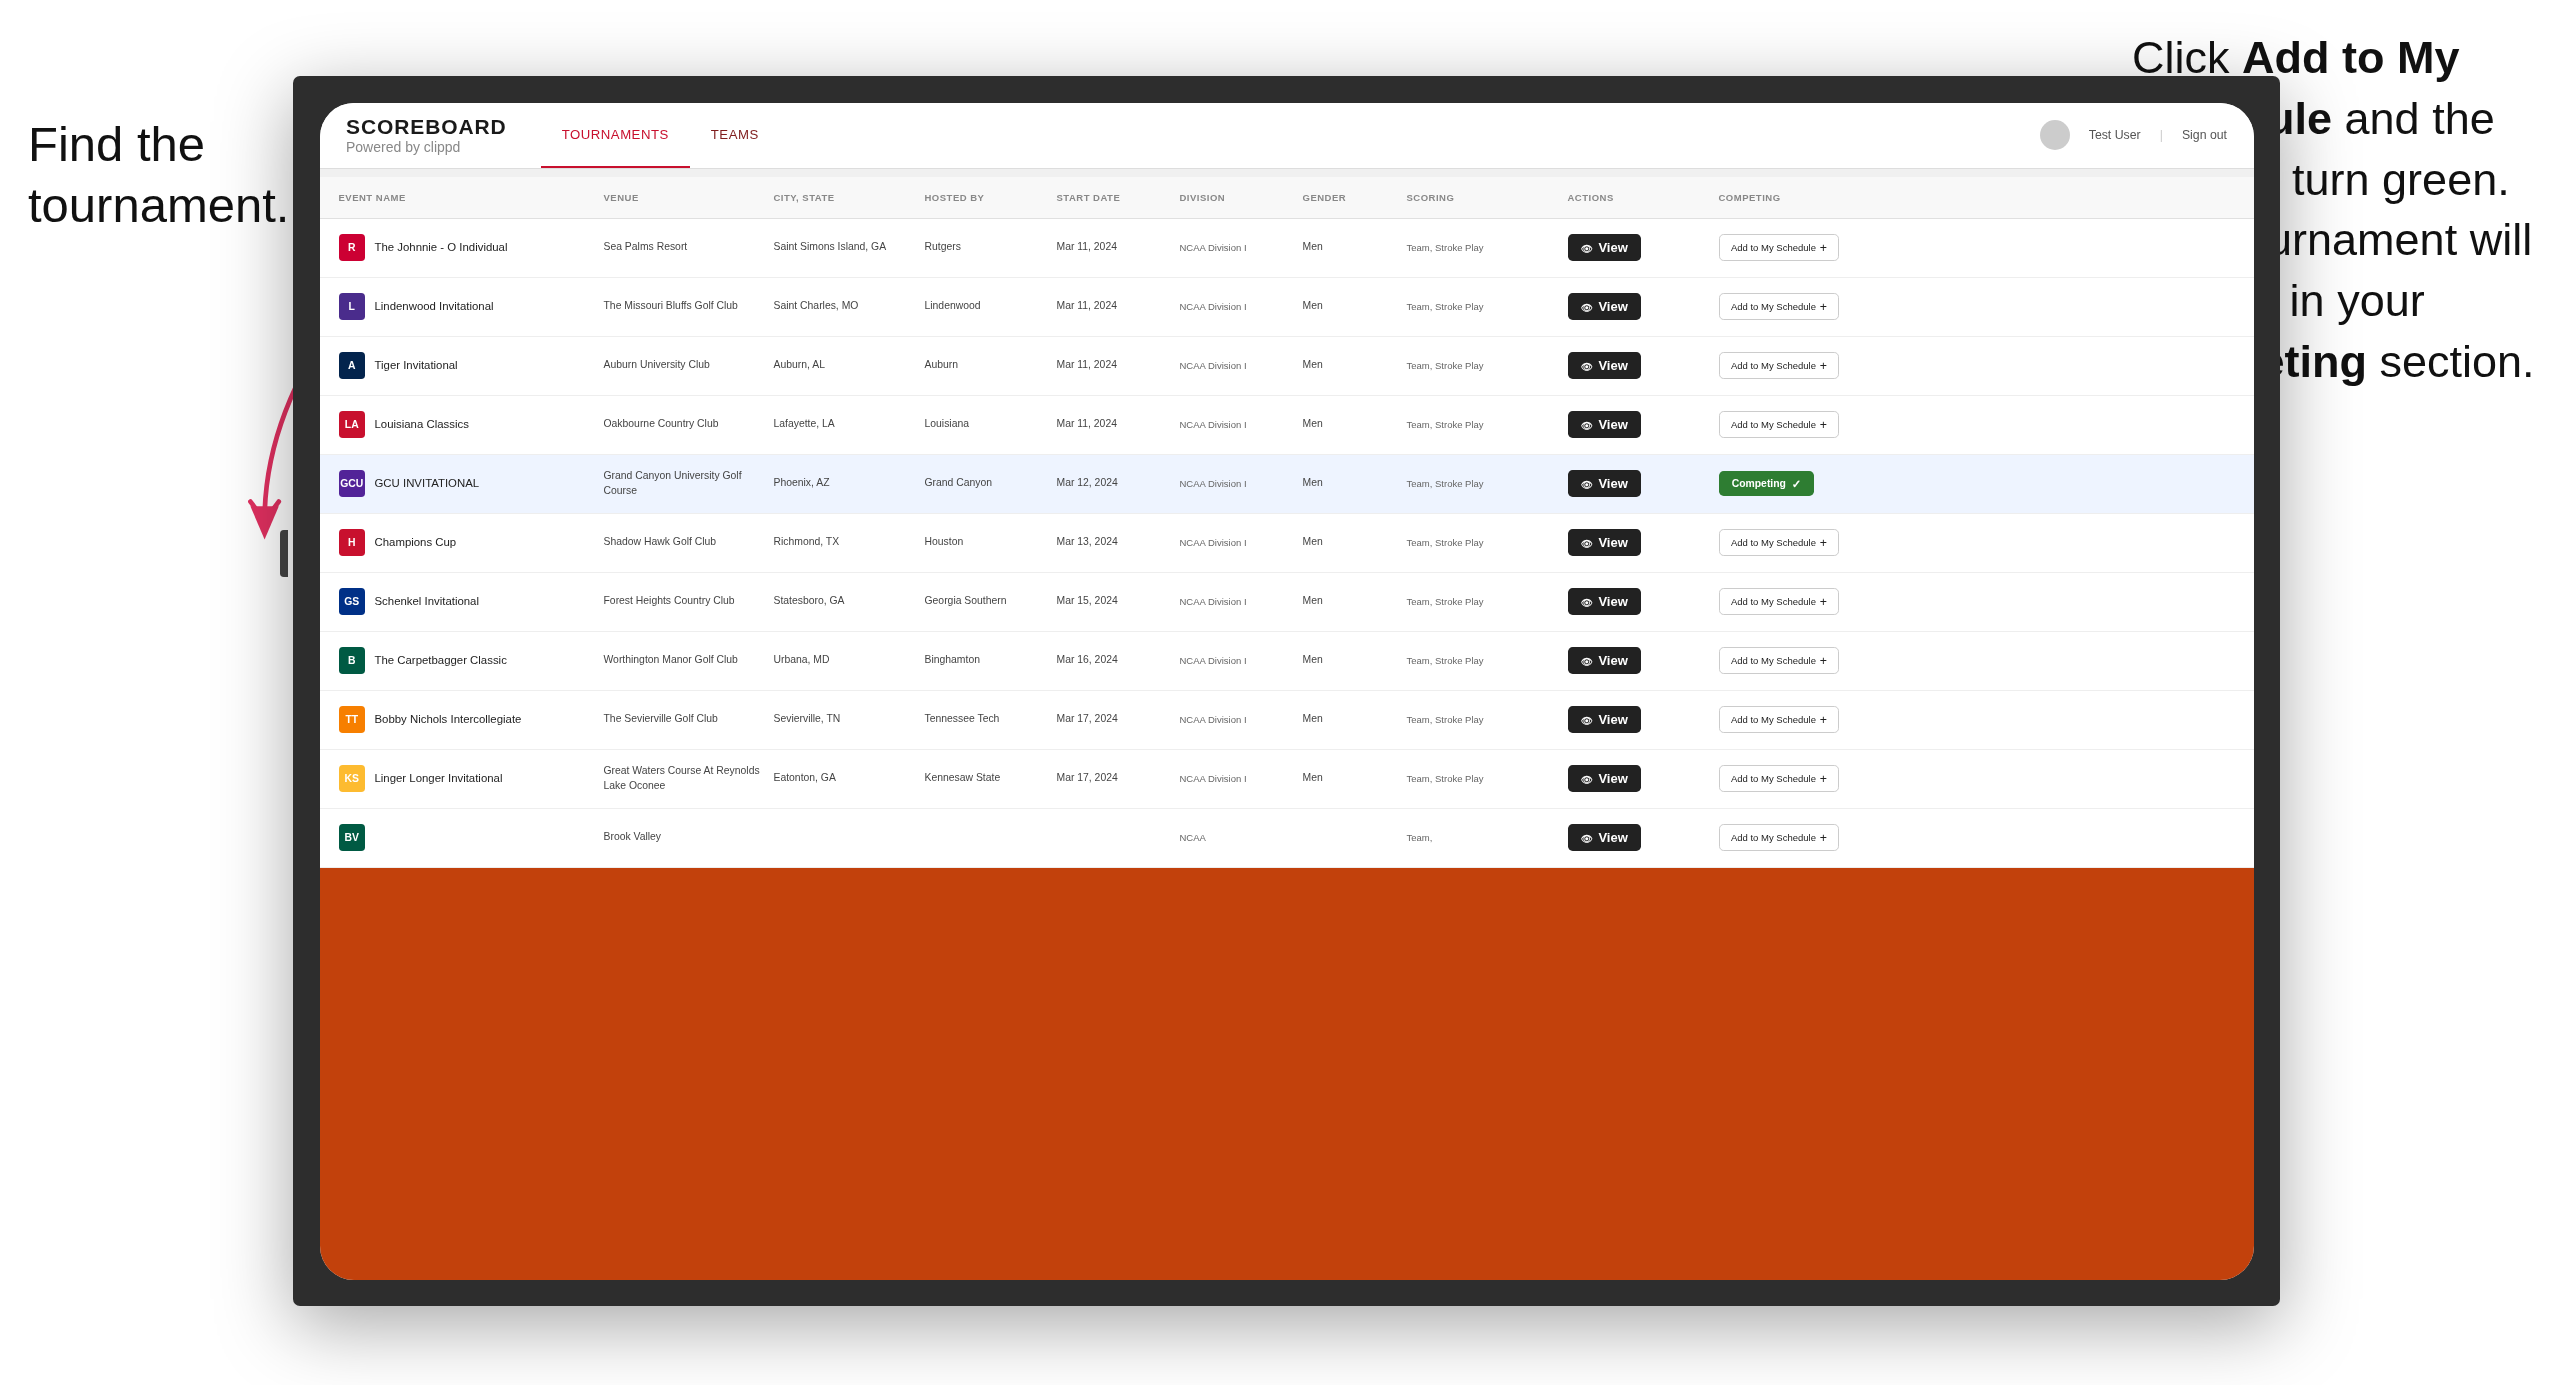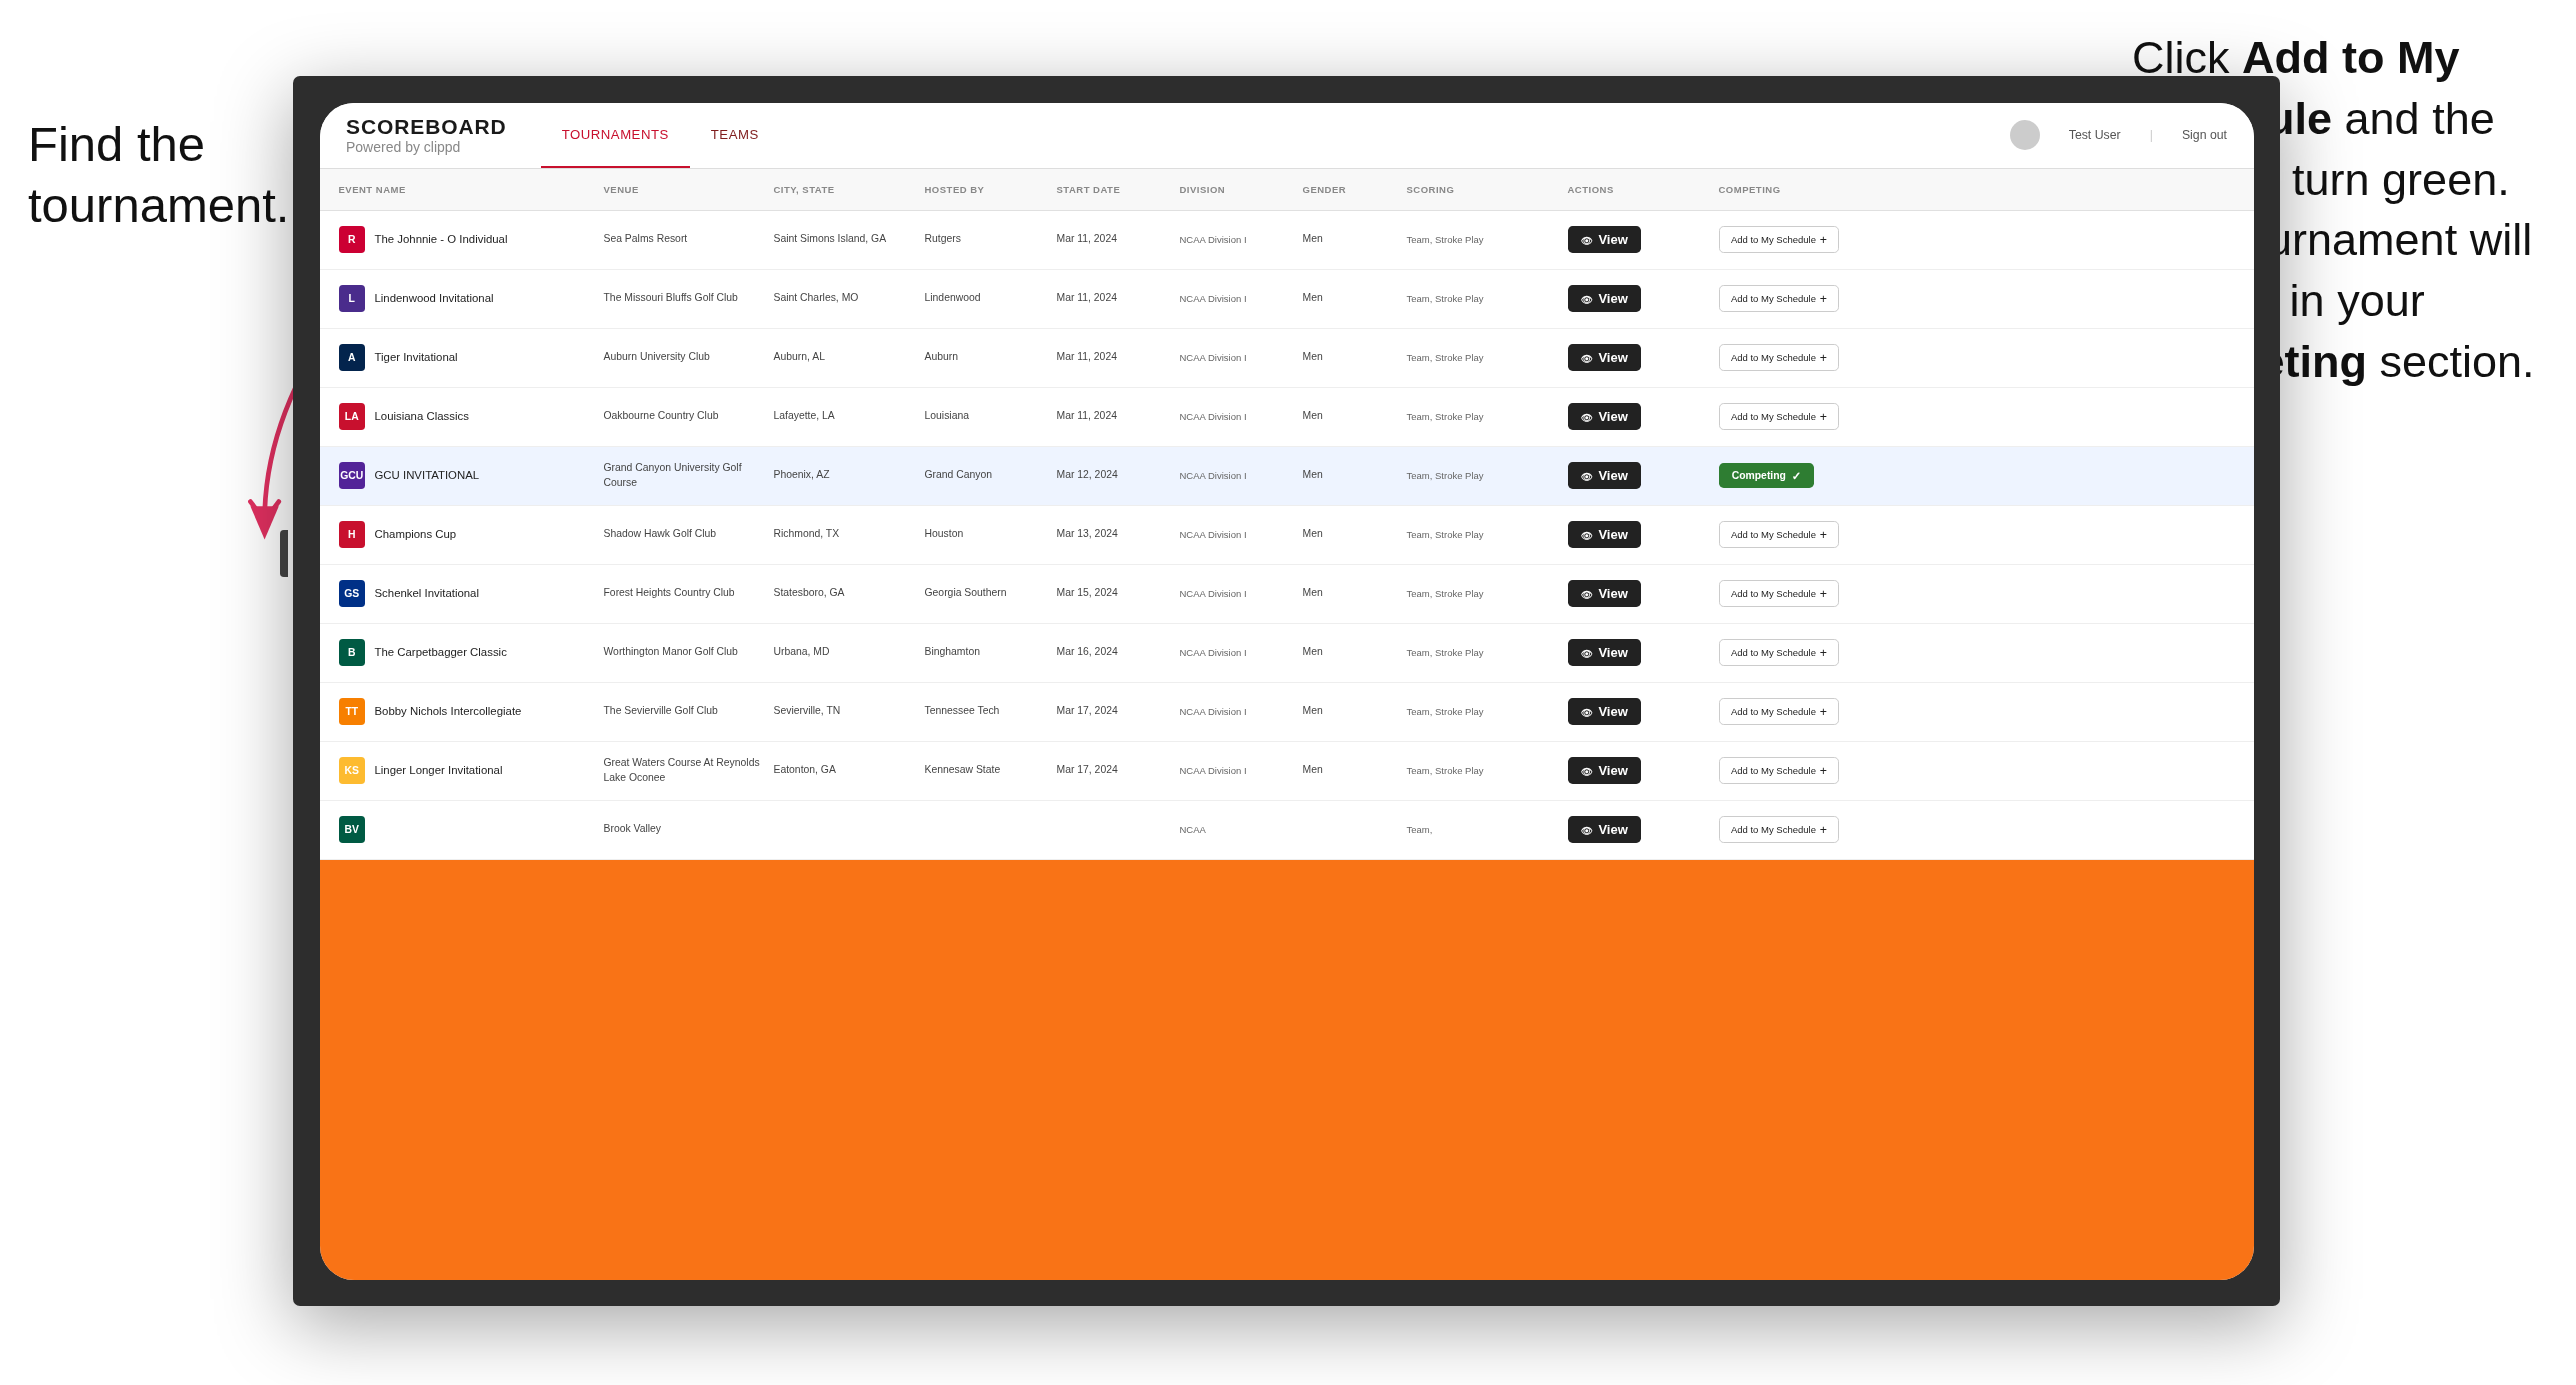--- a/index.html
+++ b/index.html
@@ -129,21 +129,21 @@
       letter-spacing: 0.5px;
     }
     .nav-tab.active {
       color: #c8102e;
       border-bottom: 2.8px solid #c8102e;
     }
 
     .header-right {
       display: flex;
       align-items: center;
-      gap: 29px;
+      gap: 19px;
       font-size: 12.3px;
       color: #555;
     }
     .user-avatar {
       width: 30px;
       height: 30px;
       background: #ccc;
       border-radius: 50%;
     }
     .divider-pipe {
@@ -151,21 +151,22 @@
     }
     .sign-out-link {
       color: #555;
       cursor: pointer;
     }
 
     
     .table-container {
       flex: 1;
       overflow: hidden;
-      background: #f97316;
+      background: #c2410c;
+      margin-top: 8px;
     }
 
     
     .table-header {
       display: grid;
       grid-template-columns: 265px 170px 151px 132px 123px 123px 104px 161px 151px 170px;
       background: #f8f8f8;
       border-bottom: 1.9px solid #e0e0e0;
       padding: 0 19px;
       height: 42px;

